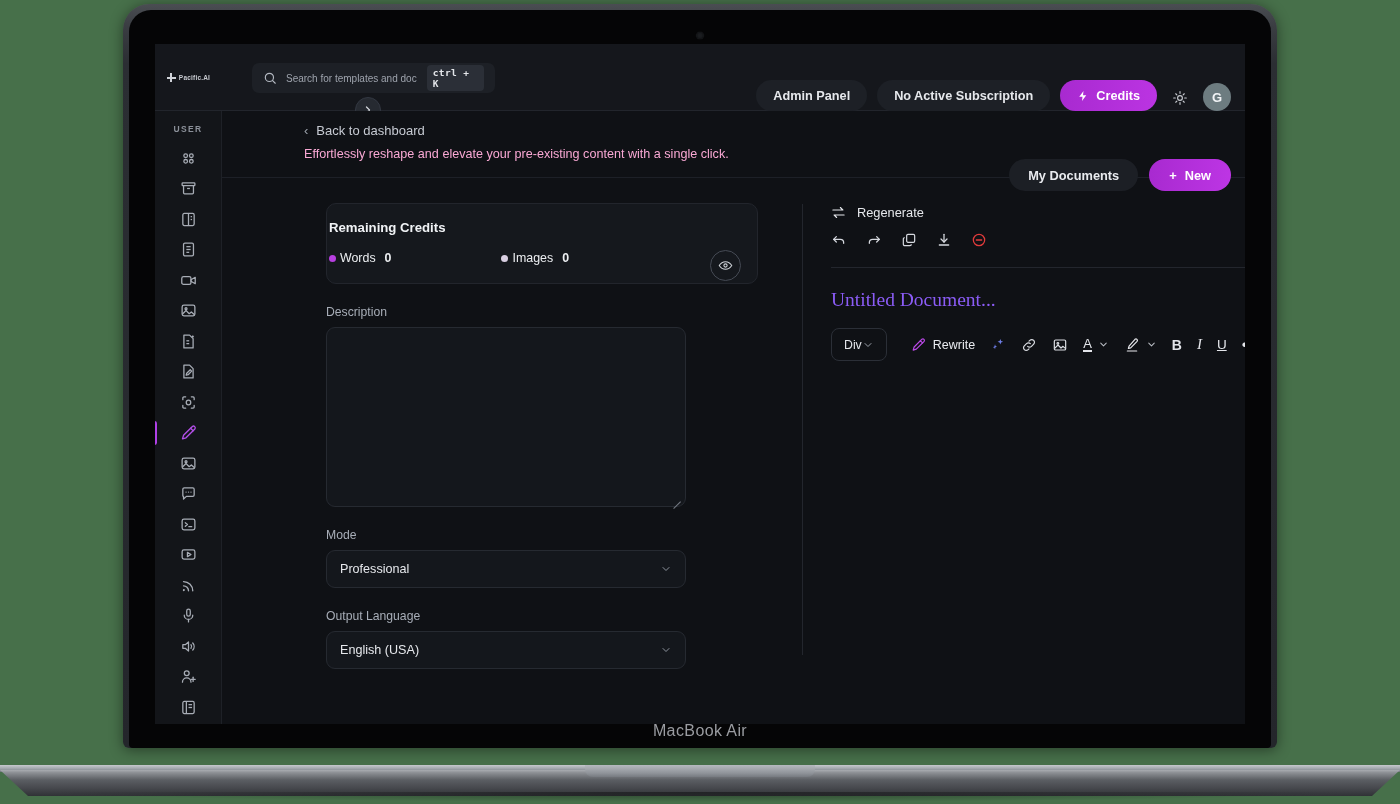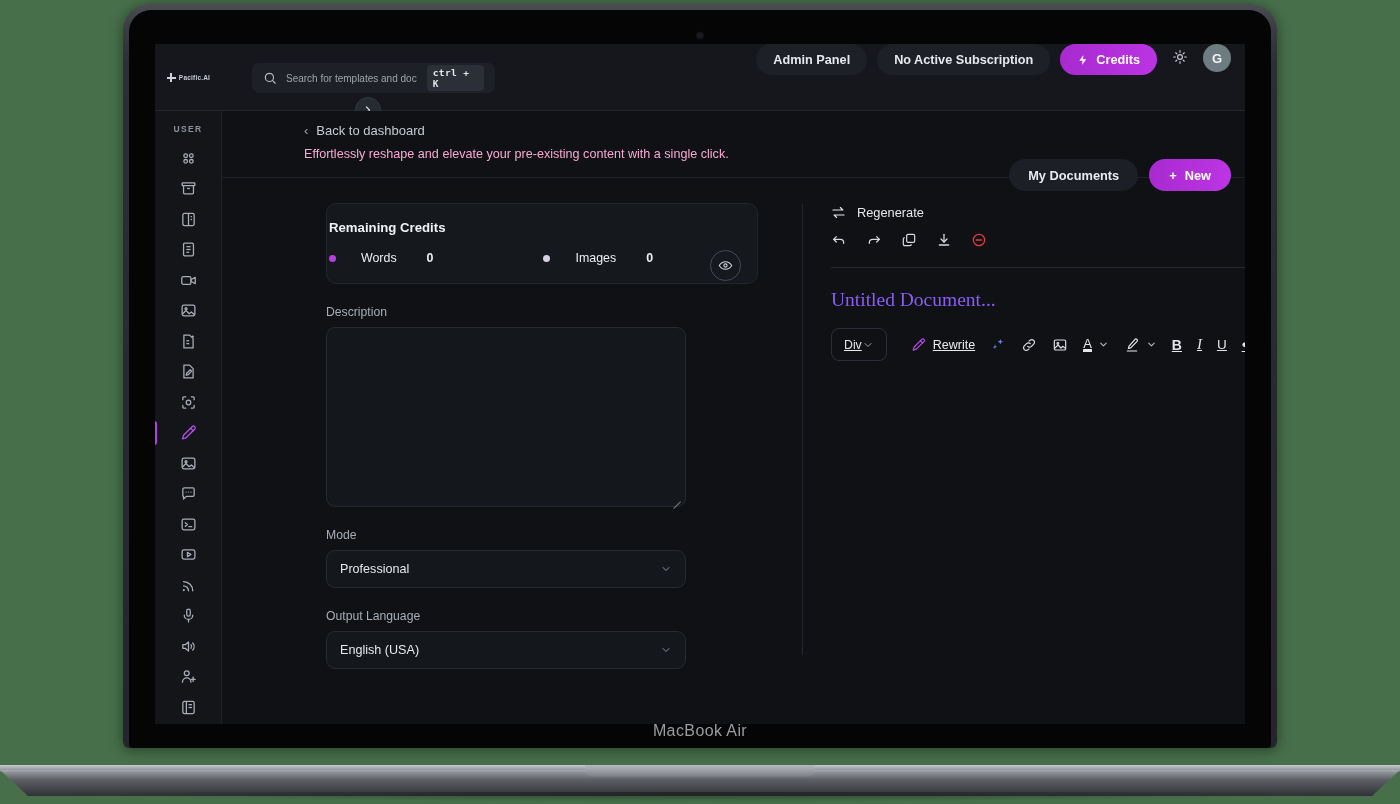--- a/index.html
+++ b/index.html
@@ -110,21 +110,21 @@
   .search-ico { width: 14px; height: 14px; flex: none; }
   .search-ph { font-size: 10px; color: #9ea3ad; white-space: nowrap; }
   .kbd {
     background: #2b2f37; border-radius: 4px; padding: 2px 6px;
     font-family: "DejaVu Sans Mono", monospace; font-size: 9.5px;
     color: #e4e6ea; font-weight: 700; letter-spacing: .4px; margin-left: 1px;
   }
 
   .top-actions {
     position: absolute; right: 14px; top: 0; height: 67px;
-    display: flex; align-items: flex-start; gap: 10px;
+    display: flex; align-items: flex-end; gap: 10px;
   }
   .pill {
     background: #1d2026; border-radius: 16px; height: 31px;
     display: flex; align-items: center; padding: 0 17px;
     font-size: 12.7px; font-weight: 700; color: #e6e8ec; white-space: nowrap;
   }
   .pill-upgrade {
     background: #b32fd9; border-radius: 16px; height: 31px;
     display: flex; align-items: center; gap: 7px; padding: 0 17px;
     font-size: 12.7px; font-weight: 700; color: #ffffff;
@@ -215,21 +215,21 @@
     padding: 25px 0 0 104px;
   }
   .credits-card {
     width: 432px; background: #15181d; border: 1px solid #22252c;
     border-radius: 10px; padding: 16px 18px 18px 2px; position: relative;
   }
   .credits-title { font-size: 13.2px; font-weight: 700; color: #f0f2f5; }
   .credits-row {
     margin-top: 16px; display: flex; align-items: center;
   }
-  .credit-item { display: flex; align-items: center; gap: 25px; }
+  .credit-item { display: flex; align-items: center; gap: 4px; }
   .dot { width: 7px; height: 7px; border-radius: 50%; }
   .dot-words { background: #b73fe0; }
   .dot-images { background: #d9cfe2; }
   .credit-name { font-size: 12.4px; color: #eceef1; font-weight: 400; }
   .credit-val { font-size: 12.4px; color: #eceef1; font-weight: 700; margin-left: 5px; }
   .credit-gap { width: 110px; }
   .eye-btn {
     position: absolute; right: 16px; top: 46px;
     width: 31px; height: 31px; border-radius: 50%;
     border: 1px solid #454a54; display: flex;
@@ -274,21 +274,21 @@
     padding-bottom: 19px; border-bottom: 1px solid #23262d;
     width: 528px;
   }
   .tool-row svg { width: 16px; height: 16px; color: #d6d9df; display:block; }
   .tool-del svg { color: #e03b3b; }
   .doc-title {
     margin-top: 21px; font-family: "Liberation Serif", serif;
     font-size: 19.5px; color: #8b5cf6; font-weight: 400;
   }
   .editor-bar {
-    margin-top: 17px; display: flex; align-items: center; gap: 0; text-decoration: underline;
+    margin-top: 17px; display: flex; align-items: center; gap: 0;
   }
   .blk-select {
     width: 142px; height: 33px; border: 1px solid #2b2f37; border-radius: 8px;
     display: flex; align-items: center; justify-content: space-between;
     padding: 0 12px; font-size: 12.3px; color: #e3e5ea;
   }
   .ed-tools {
     display: flex; align-items: center; gap: 15px; margin-left: 24px;
   }
   .ed-ico { display: flex; align-items: center; color: #d9dce1; }

